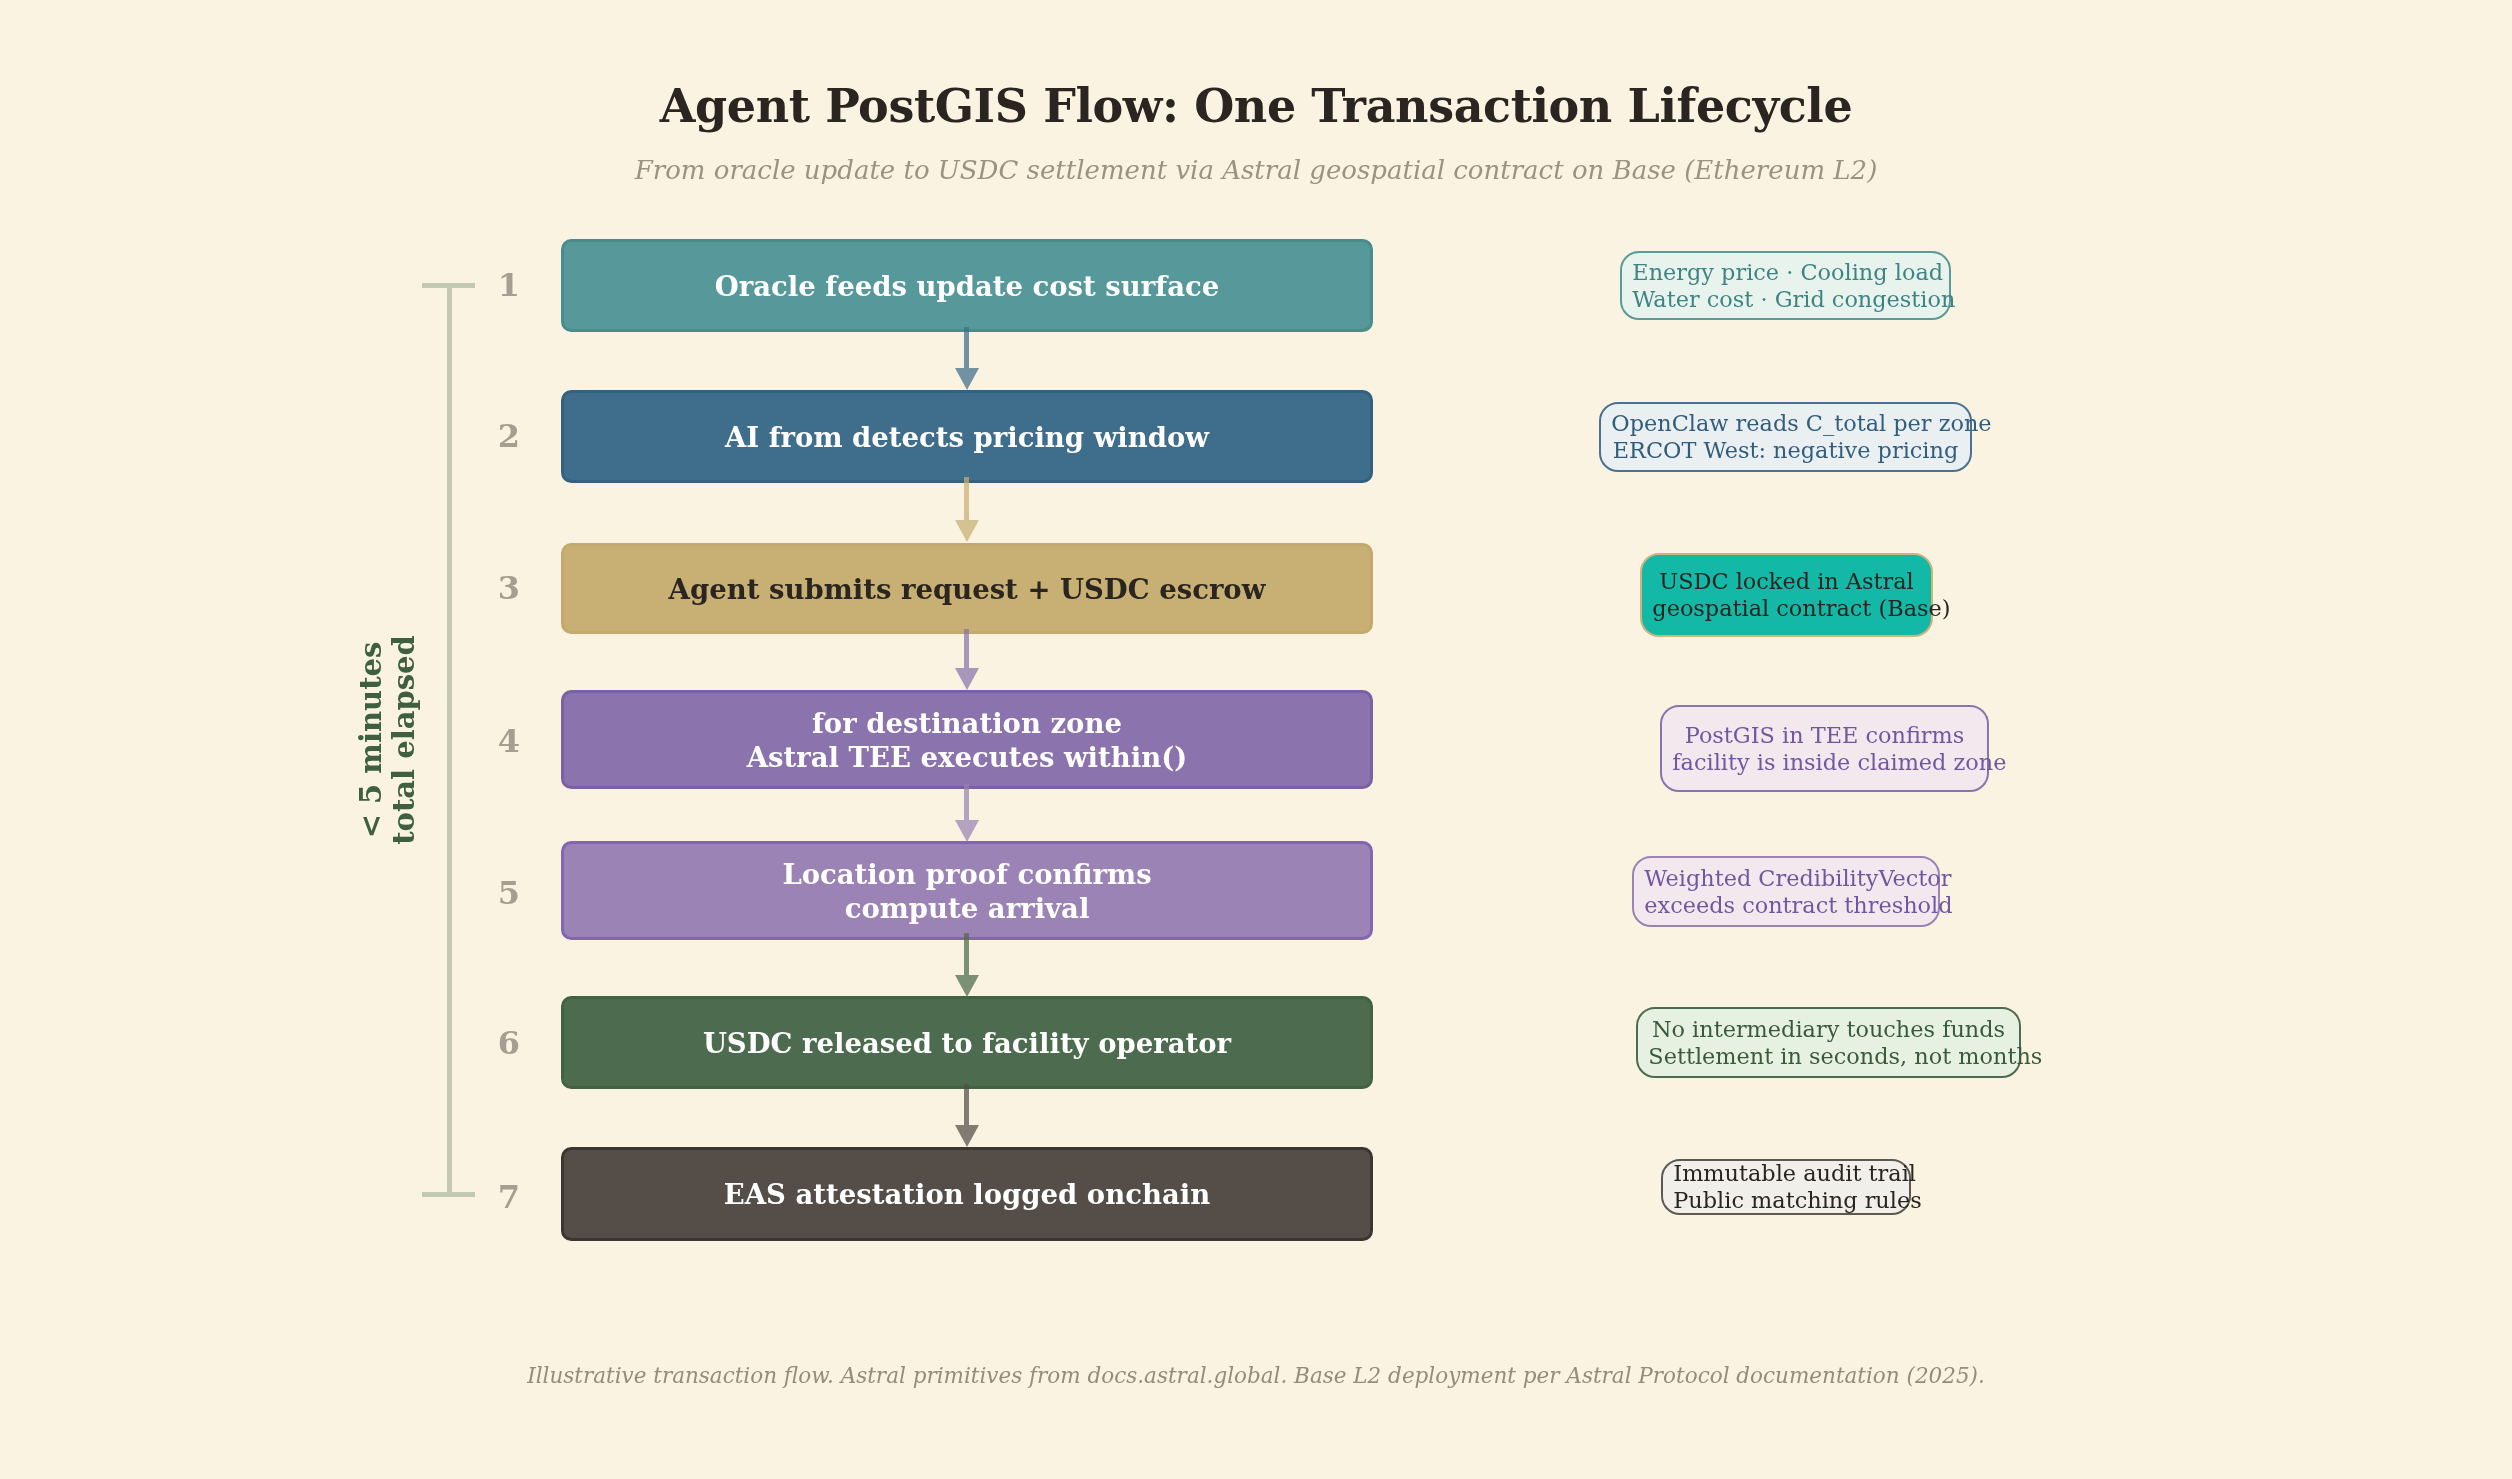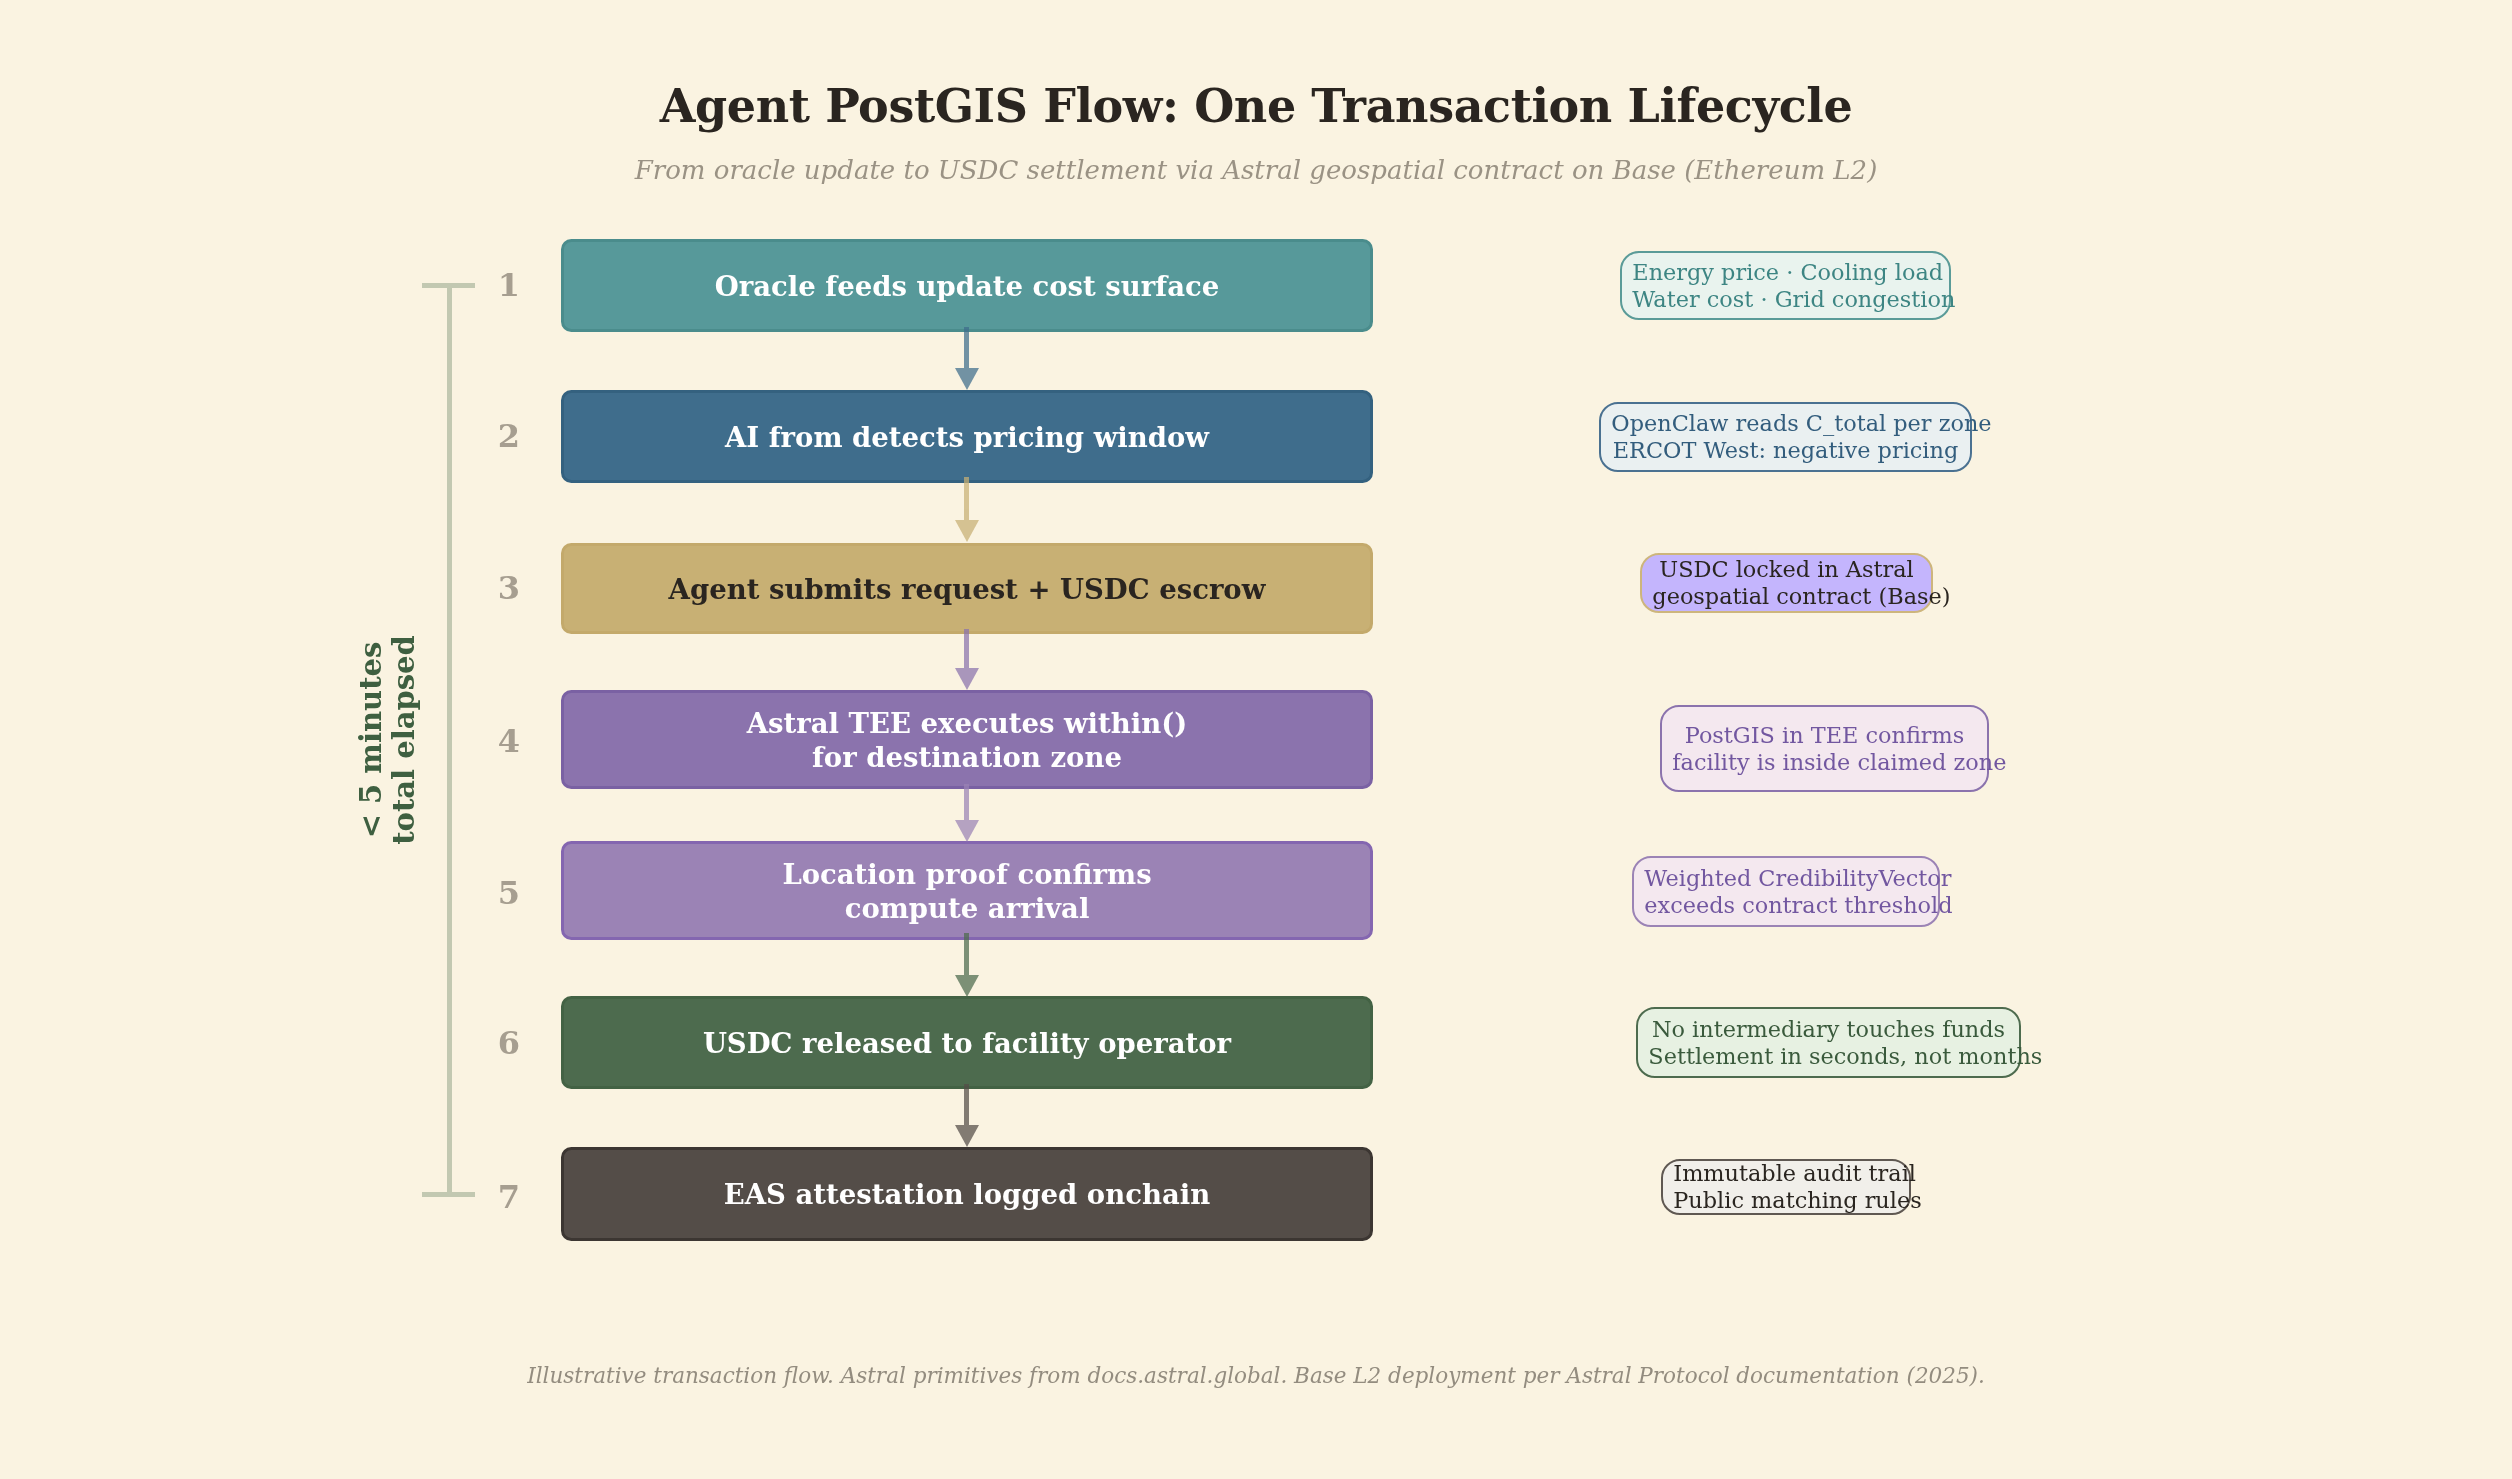--- a/index.html
+++ b/index.html
@@ -93,22 +93,22 @@
       <div>AI from detects pricing window</div>
     </div>
 </div>
 <div class="step-box" style="top: 543px; height: 91px; background: rgb(200, 176, 116); border-color: rgb(195, 169, 107); color: rgb(42, 37, 32);">
   <div>
       <div>Agent submits request + USDC escrow</div>
     </div>
 </div>
 <div class="step-box" style="top: 690px; height: 99px; background: rgb(139, 115, 173); border-color: rgb(122, 97, 163); color: rgb(255, 255, 255);">
   <div>
+    <div>for destination zone</div>
     <div>Astral TEE executes within()</div>
-    <div>for destination zone</div>
   </div>
 </div>
 <div class="step-box" style="top: 841px; height: 99px; background: rgb(155, 131, 181); border-color: rgb(132, 102, 176); color: rgb(255, 255, 255);">
   <div>
     <div>Location proof confirms</div>
     <div>compute arrival</div>
   </div>
 </div>
 <div class="step-box" style="top: 996px; height: 93px; background: rgb(77, 107, 78); border-color: rgb(67, 98, 68); color: rgb(255, 255, 255);">
   <div>
@@ -147,21 +147,21 @@
   </div>
 
 <div class="note" style="left: 1620px; top: 251px; width: 331px; height: 69px; background: rgb(233, 243, 238); border-color: rgb(90, 155, 152); color: rgb(61, 133, 131);">
   <div>Energy price  ·  Cooling load</div>
   <div>Water cost  ·  Grid congestion</div>
 </div>
 <div class="note" style="left: 1599px; top: 402px; width: 373px; height: 70px; background: rgb(234, 240, 241); border-color: rgb(74, 113, 145); color: rgb(51, 93, 125);">
   <div>OpenClaw reads C_total per zone</div>
   <div>ERCOT West: negative pricing</div>
 </div>
-<div class="note" style="left: 1640px; top: 553px; width: 293px; height: 60px; background: #c4b5fd; border-color: rgb(205, 181, 124); color: rgb(42, 37, 32);">
+<div class="note" style="left: 1640px; top: 553px; width: 293px; height: 84px; background: #14b8a6; border-color: rgb(205, 181, 124); color: rgb(42, 37, 32);">
   <div>USDC locked in Astral</div>
   <div>geospatial contract (Base)</div>
 </div>
 <div class="note" style="left: 1660px; top: 705px; width: 329px; height: 87px; background: rgb(244, 232, 239); border-color: rgb(139, 115, 173); color: rgb(114, 87, 160);">
   <div>PostGIS in TEE confirms</div>
   <div>facility is inside claimed zone</div>
 </div>
 <div class="note" style="left: 1632px; top: 856px; width: 308px; height: 71px; background: rgb(244, 232, 239); border-color: rgb(155, 131, 181); color: rgb(114, 87, 160);">
   <div>Weighted CredibilityVector</div>
   <div>exceeds contract threshold</div>

